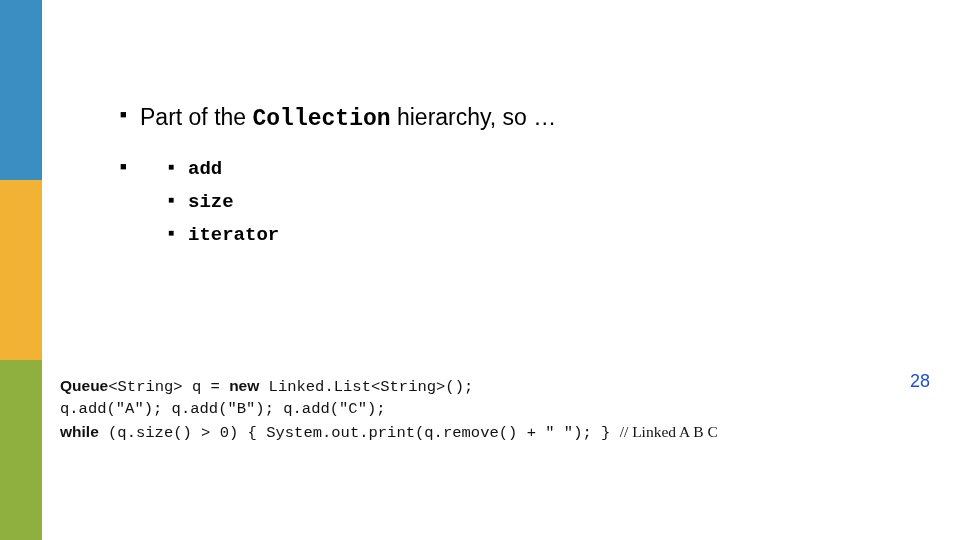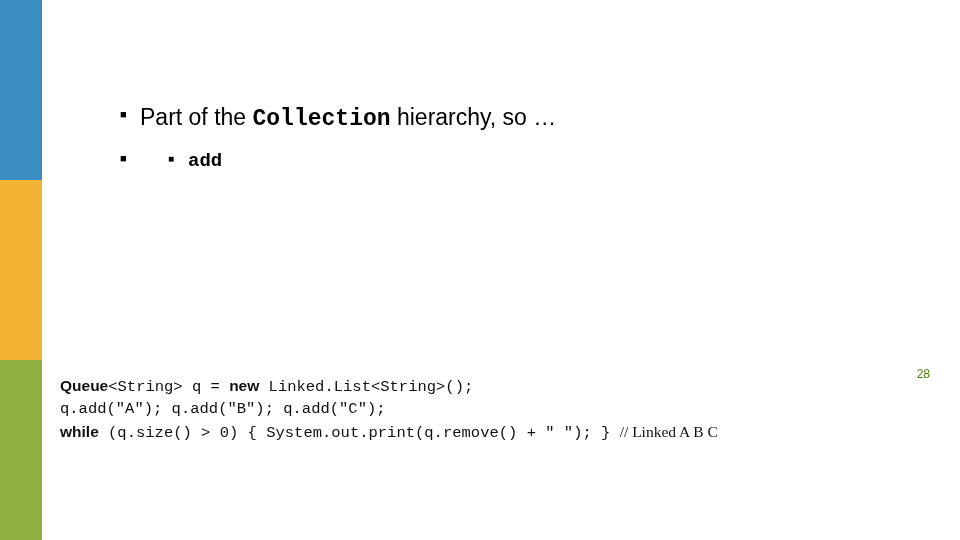--- a/index.html
+++ b/index.html
@@ -6,45 +6,47 @@
   html, body { width: 960px; height: 540px; font-family: Arial, Helvetica, sans-serif; background: #fff; color: #000; overflow: hidden; }
   .slide { position: relative; width: 960px; height: 412px; }
   .stripe { position: absolute; left: 0; width: 42px; }
   .stripe-blue  { top: 0;    height: 180px; background: #3b8ec2; }
   .stripe-gold  { top: 180px; height: 180px; background: #f2b233; }
   .stripe-green { top: 360px; height: 180px; background: #8fb03e; }
   .content { position: absolute; left: 120px; top: 100px; right: 60px; }
   ul.outer { list-style: none; }
   ul.outer > li { position: relative; padding-left: 20px; font-size: 23px; line-height: 1.55; }
   ul.outer > li::before { content: "■"; position: absolute; left: 0; top: 6px; font-size: 11px; color: #000; }
-  ul.inner { list-style: none; margin-left: 28px; margin-top: 6px; }
+  ul.inner { list-style: none; margin-left: 28px; margin-top: 14px; }
   ul.inner > li { position: relative; padding-left: 20px; font-size: 19px; line-height: 1.7; }
   ul.inner > li::before { content: "■"; position: absolute; left: 0; top: 6px; font-size: 10px; color: #000; }
   .mono { font-family: "Courier New", Courier, monospace; font-weight: bold; }
   .codeblock { position: absolute; left: 60px; top: 375px; right: 40px; font-family: "Courier New", Courier, monospace; font-size: 15.5px; line-height: 1.45; white-space: pre; color: #111; }
   .codeblock .kw { font-family: Arial, Helvetica, sans-serif; font-weight: 600; }
   .codeblock .serif { font-family: Georgia, "Times New Roman", serif; }
-  .pagenum { position: absolute; right: 30px; bottom: 31px; font-size: 12px; color: #4d7c0f; }
+  .pagenum { position: absolute; right: 30px; bottom: 20px; font-size: 18px; color: #1d4ed8; }
 </style>
 </head>
 <body>
 
 <div class="slide">
   <div class="stripe stripe-blue"></div>
   <div class="stripe stripe-gold"></div>
   <div class="stripe stripe-green"></div>
 
   <div class="content">
     <ul class="outer">
       <li>
         <span>Part of the </span><span class="mono">Collection</span><span> hierarchy, so …</span>
       </li>
       <li>
         <ul class="inner">
           <li><span class="mono">add</span></li>
+          <li><span class="mono">size</span></li>
+          <li><span class="mono">iterator</span></li>
         </ul>
       </li>
     </ul>
   </div>
 
   <div class="codeblock"><span class="kw">Queue</span><span>&lt;String&gt; q = </span><span class="kw">new</span><span> Linked.List&lt;String&gt;();</span>
 <span>q.add("A"); q.add("B"); q.add("C");</span>
 <span class="kw">while</span><span> (q.size() &gt; 0) { System.out.print(q.remove() + " "); } </span><span class="serif">// </span><span class="serif">Linked A B C</span></div>
 
   <div class="pagenum">28</div>

